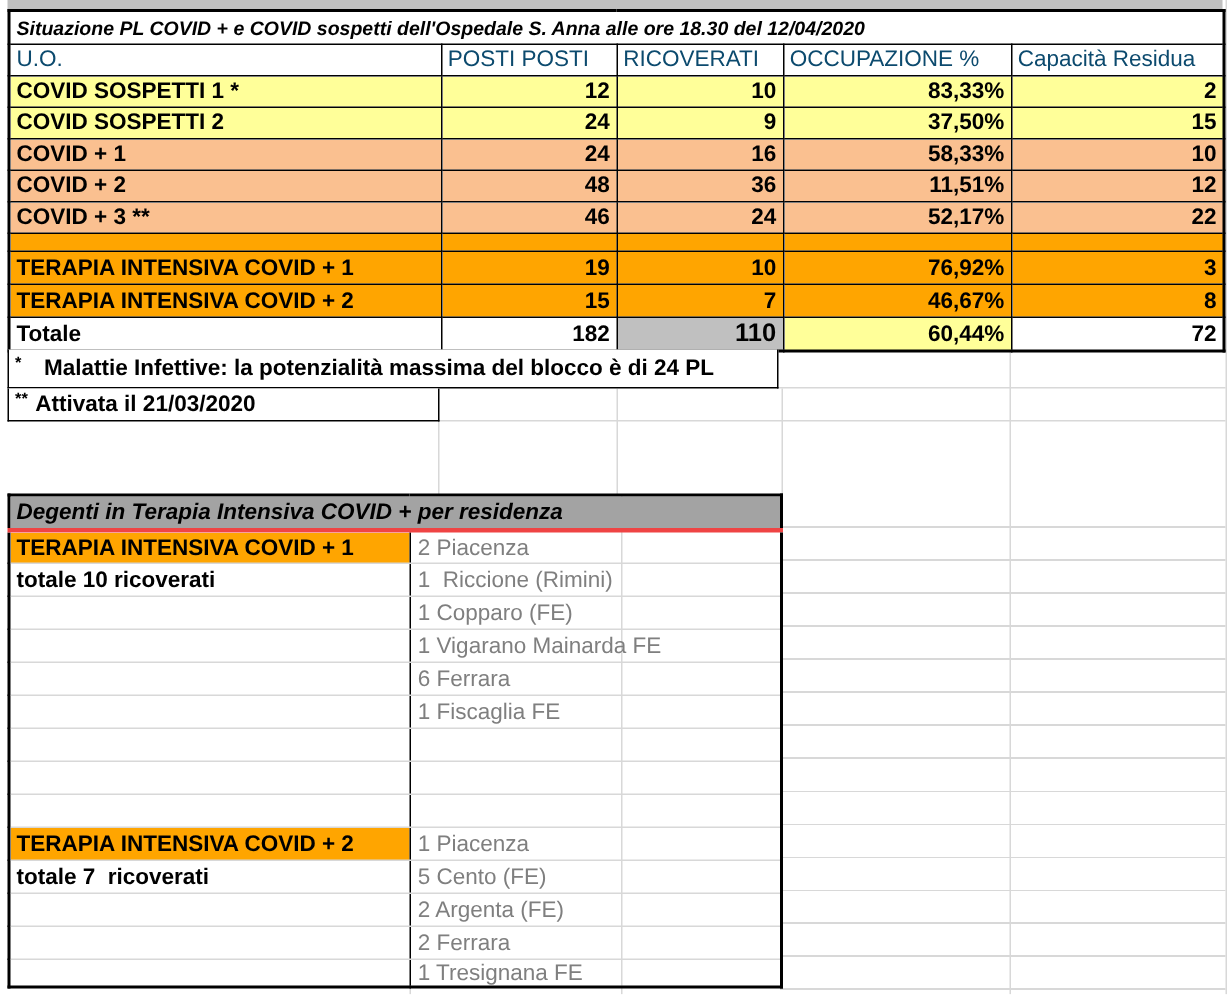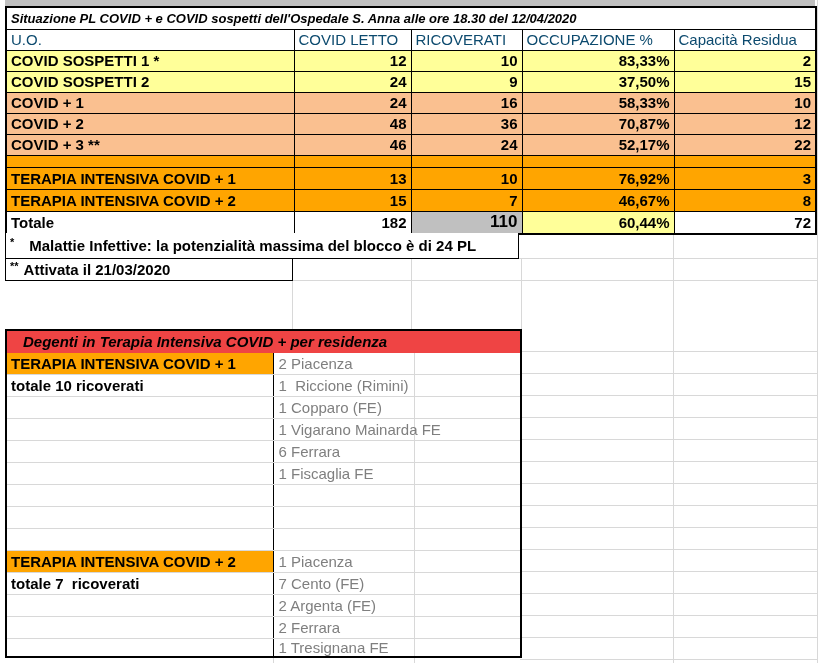--- a/index.html
+++ b/index.html
@@ -33,22 +33,22 @@
         display:flex;align-items:center;font-size:15px;font-weight:bold;white-space:pre;padding-left:4px;box-sizing:border-box;}
   #note1{top:233px;width:514px;height:26px;}
   #note2{top:259px;width:288px;height:22px;}
   .marker{font-size:11px;position:relative;top:-4px;font-weight:bold;}
   #note1 .marker{margin-right:15px;} #note2 .marker{margin-right:5px;}
 
   
   #restable{position:absolute;left:5px;top:329px;width:515px;z-index:2;
             border-collapse:collapse;table-layout:fixed;border:2px solid #000;background:transparent;}
   #restable td{padding:0;vertical-align:middle;font-size:15px;white-space:pre;overflow:hidden;}
-  #restable .reshead{background:#ef4444;font-weight:bold;font-style:italic;height:21px;
-                     border-bottom:1px solid #ef4444;padding-left:16px;}
+  #restable .reshead{background:#a3a3a3;font-weight:bold;font-style:italic;height:21px;
+                     border-bottom:3px solid #ef4444;padding-left:4px;}
   #restable tr.resrow{height:22px;}
   #restable tr.resrow-last{height:18px;}
   #restable td.cl{border-right:1px solid #000;border-bottom:1px solid #D8D8D8;padding-left:4px;font-weight:bold;}
   #restable td.cr{border-bottom:1px solid #D8D8D8;padding-left:5px;color:#7F7F7F;}
   #restable td.orange-label{background:#FFA500;}
 </style>
 </head>
 <body>
 
 <div id="canvas">
@@ -74,21 +74,21 @@
         <col style="width:111px">
         <col style="width:152px">
         <col style="width:142px">
       </colgroup>
     <tbody>
         <tr class="r-title">
       <td class="titlecell" colspan="5">Situazione PL COVID + e COVID sospetti dell'Ospedale S. Anna alle ore 18.30 del 12/04/2020</td>
     </tr>
     <tr class="r-head">
       <td class="hdr">U.O.</td>
-      <td class="hdr">COVID LETTO</td>
+      <td class="hdr">POSTI POSTI</td>
       <td class="hdr">RICOVERATI</td>
       <td class="hdr">OCCUPAZIONE %</td>
       <td class="hdr">Capacità Residua</td>
     </tr>
     <tr class="r-data bg-yellow">
       <td class="lbl">COVID SOSPETTI 1 *</td>
       <td class="num">12</td>
       <td class="num">10</td>
       <td class="num">83,33%</td>
       <td class="num">2</td>
@@ -104,40 +104,40 @@
       <td class="lbl">COVID + 1</td>
       <td class="num">24</td>
       <td class="num">16</td>
       <td class="num">58,33%</td>
       <td class="num">10</td>
     </tr>
     <tr class="r-data bg-peach">
       <td class="lbl">COVID + 2</td>
       <td class="num">48</td>
       <td class="num">36</td>
-      <td class="num">70,87%</td>
+      <td class="num">11,51%</td>
       <td class="num">12</td>
     </tr>
     <tr class="r-data bg-peach">
       <td class="lbl">COVID + 3 **</td>
       <td class="num">46</td>
       <td class="num">24</td>
       <td class="num">52,17%</td>
       <td class="num">22</td>
     </tr>
     <tr class="r-spacer">
       <td></td>
           <td></td>
           <td></td>
           <td></td>
           <td></td>
     </tr>
     <tr class="r-ti bg-orange">
       <td class="lbl">TERAPIA INTENSIVA COVID + 1</td>
-      <td class="num">13</td>
+      <td class="num">19</td>
       <td class="num">10</td>
       <td class="num">76,92%</td>
       <td class="num">3</td>
     </tr>
     <tr class="r-ti bg-orange">
       <td class="lbl">TERAPIA INTENSIVA COVID + 2</td>
       <td class="num">15</td>
       <td class="num">7</td>
       <td class="num">46,67%</td>
       <td class="num">8</td>
@@ -205,21 +205,21 @@
     <tr class="resrow">
       <td class="cl"></td>
           <td class="cr"></td>
     </tr>
     <tr class="resrow">
       <td class="cl orange-label">TERAPIA INTENSIVA COVID + 2</td>
       <td class="cr">1 Piacenza</td>
     </tr>
     <tr class="resrow">
       <td class="cl">totale 7  ricoverati</td>
-      <td class="cr">7 Cento (FE)</td>
+      <td class="cr">5 Cento (FE)</td>
     </tr>
     <tr class="resrow">
       <td class="cl"></td>
       <td class="cr">2 Argenta (FE)</td>
     </tr>
     <tr class="resrow">
       <td class="cl"></td>
       <td class="cr">2 Ferrara</td>
     </tr>
     <tr class="resrow-last">

